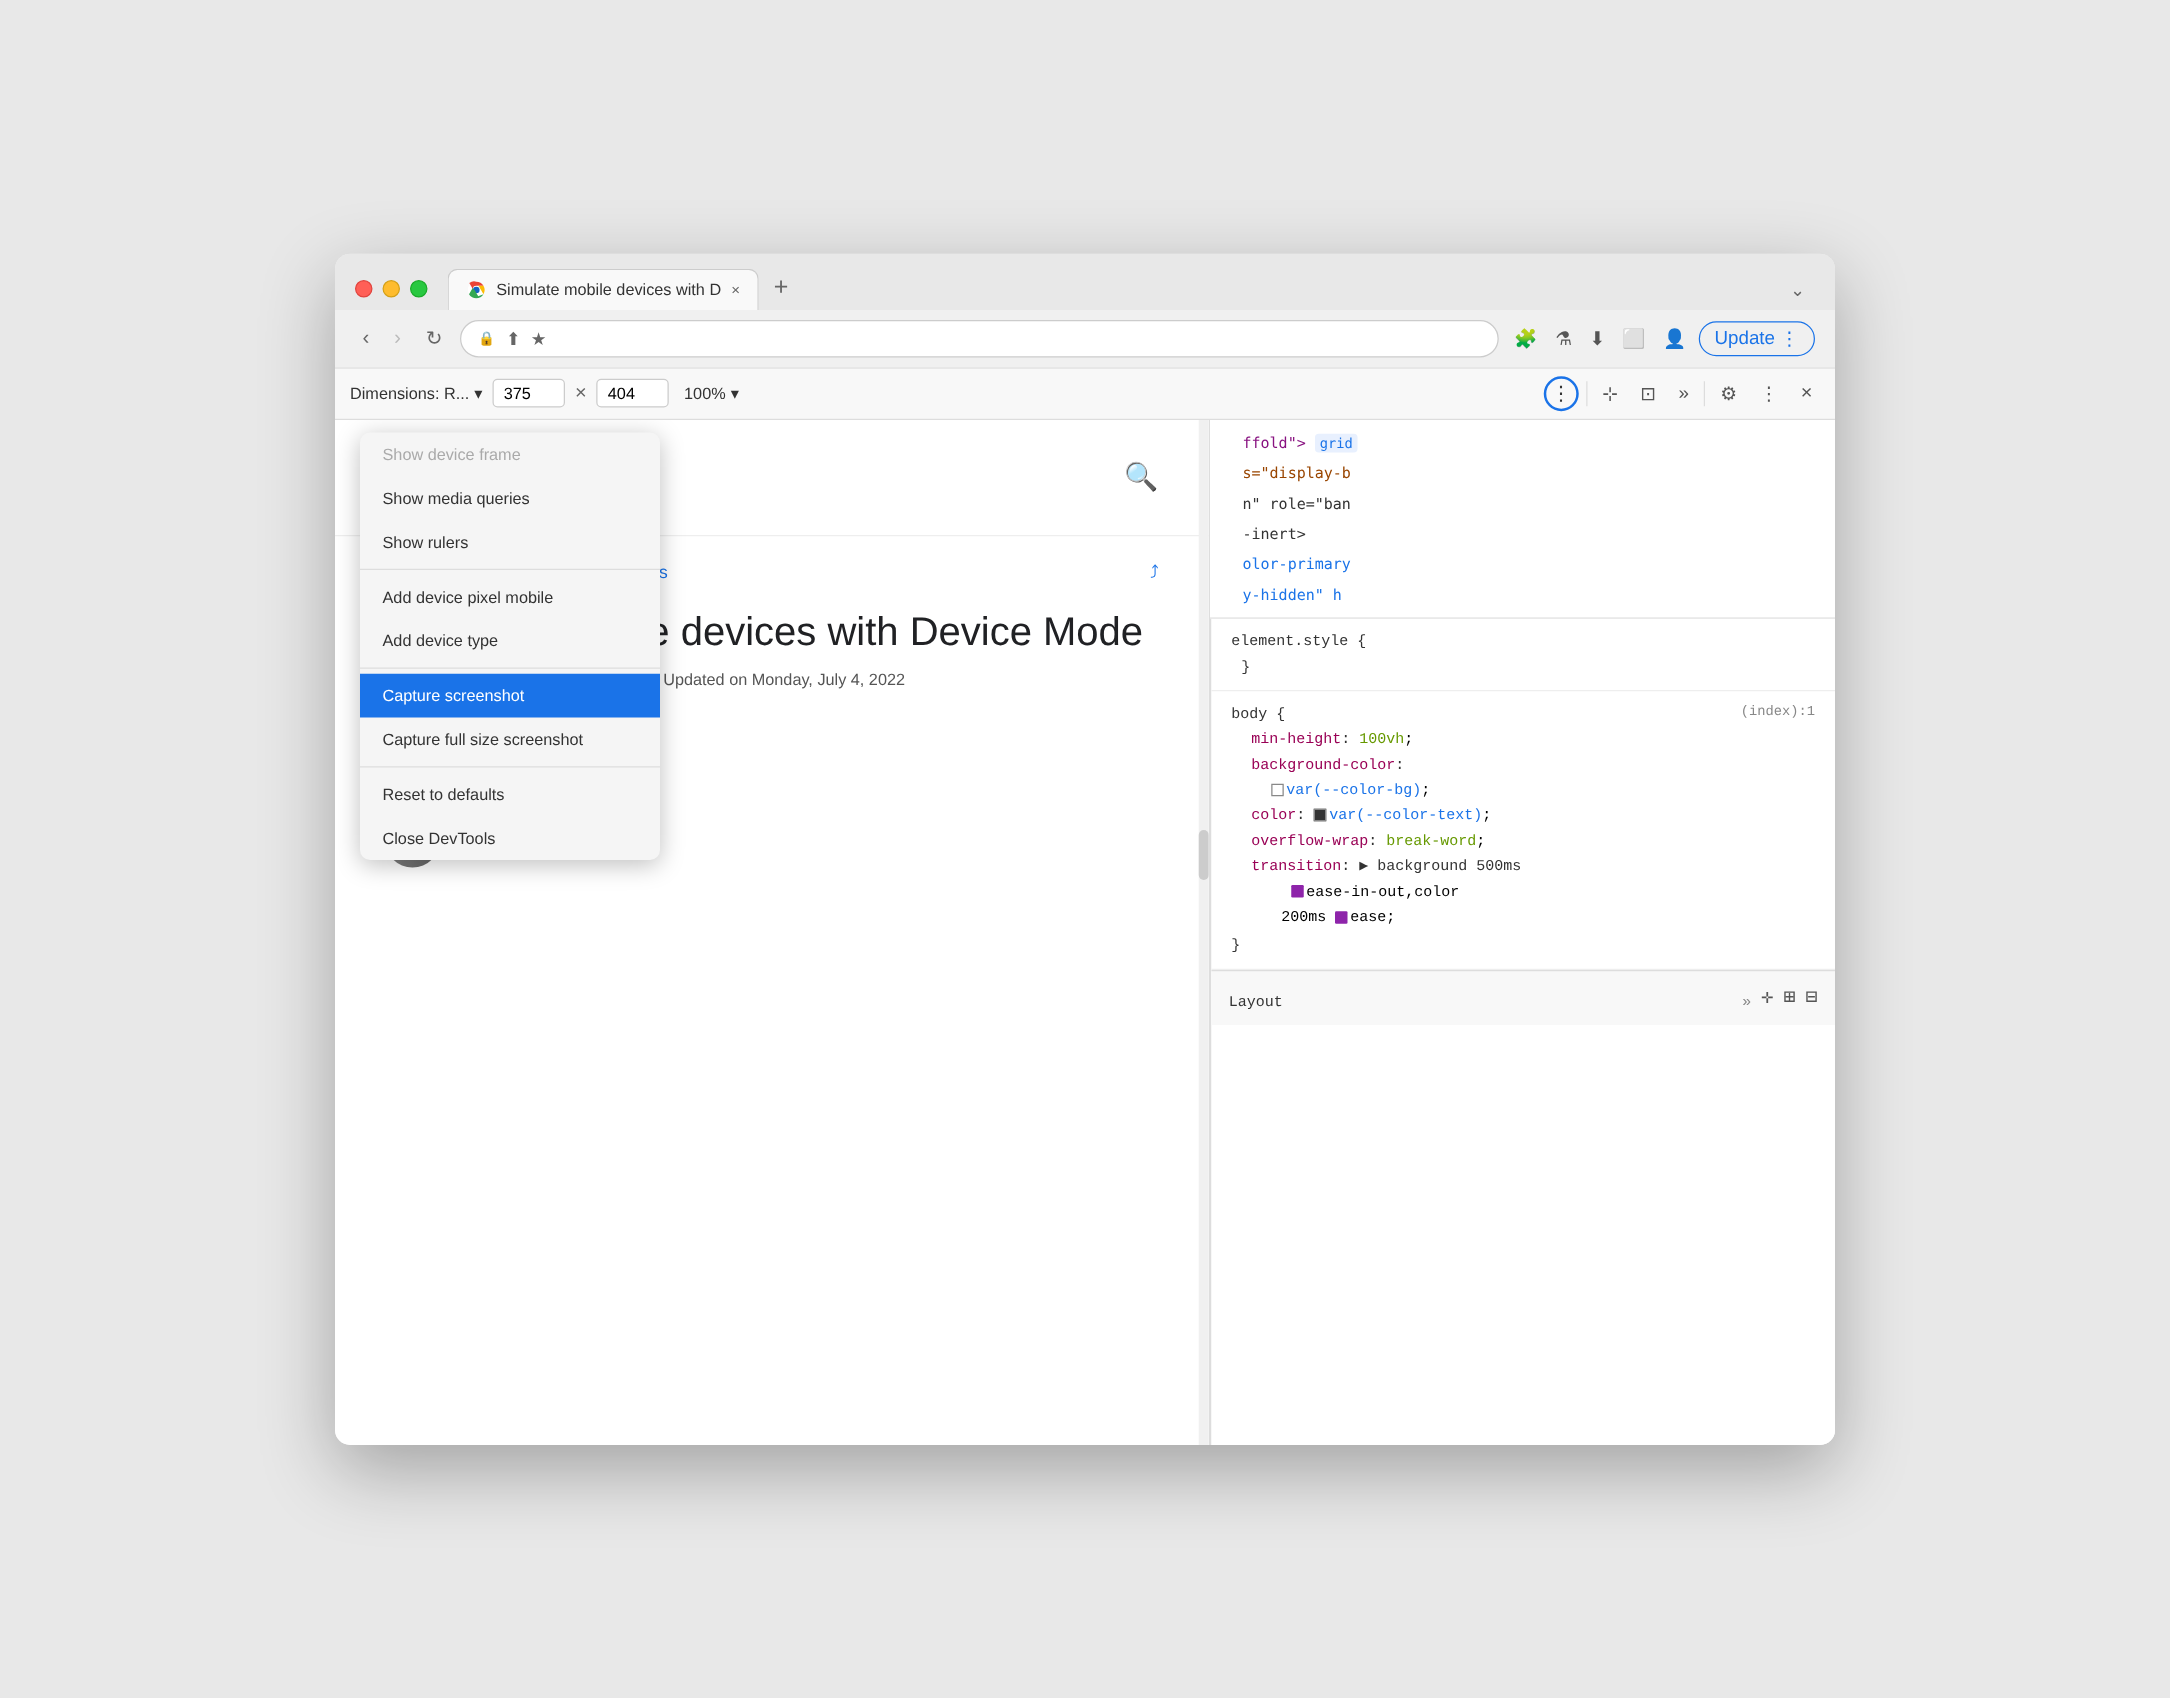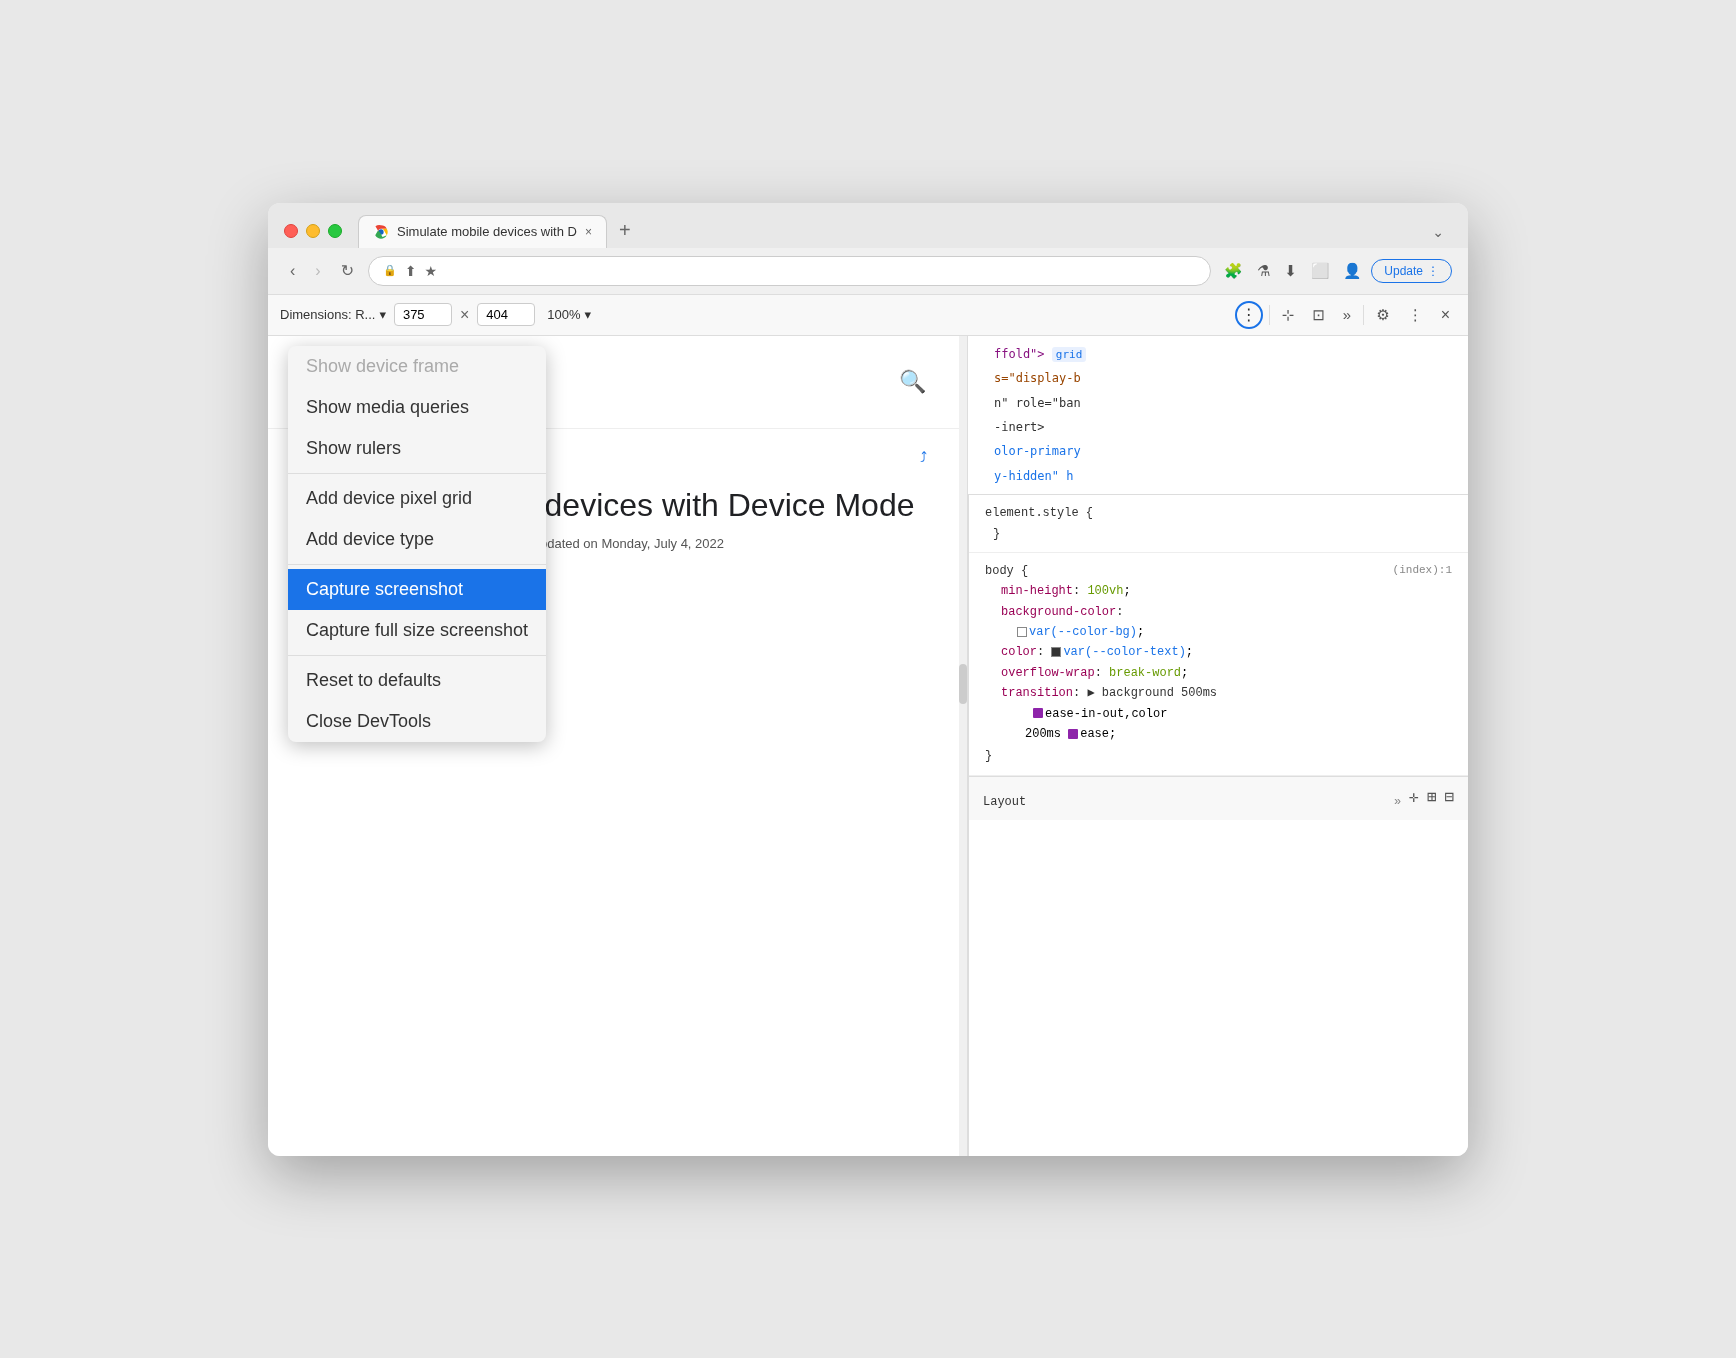--- a/index.html
+++ b/index.html
@@ -130,21 +130,21 @@
       cursor: pointer;
       padding: 4px 5px;
       border-radius: 4px;
     }
     .update-btn {
       background: none;
       border: 1px solid #1a73e8;
       color: #1a73e8;
       border-radius: 14px;
       padding: 4px 12px;
-      font-size: 12px;
+      font-size: 15px;
       cursor: pointer;
       display: flex;
       align-items: center;
       gap: 4px;
     }
     
     .device-toolbar {
       background: #f8f8f8;
       border-bottom: 1px solid #ddd;
       padding: 6px 12px;
@@ -344,21 +344,21 @@
       left: 20px;
       background: #f5f5f5;
       border-radius: 8px;
       box-shadow: 0 4px 20px rgba(0,0,0,0.25);
       min-width: 240px;
       overflow: hidden;
       pointer-events: all;
     }
     .menu-item {
       padding: 10px 18px;
-      font-size: 18px;
+      font-size: 13px;
       color: #333;
       cursor: pointer;
       display: flex;
       align-items: flex-start;
     }
     .menu-item.disabled {
       color: #aaa;
       cursor: default;
     }
     .menu-item.highlighted {
@@ -554,21 +554,21 @@
             <span>Show device frame</span>
           </div>
           <div class="menu-item">
             <span>Show media queries</span>
           </div>
           <div class="menu-item">
             <span>Show rulers</span>
           </div>
           <div class="menu-separator"></div>
           <div class="menu-item">
-            <span>Add device pixel grid</span>
+            <span>Add device pixel mobile</span>
           </div>
           <div class="menu-item">
             <span>Add device type</span>
           </div>
           <div class="menu-separator"></div>
           <div class="menu-item highlighted">
             <span>Capture screenshot</span>
           </div>
           <div class="menu-item">
             <span>Capture full size screenshot</span>

